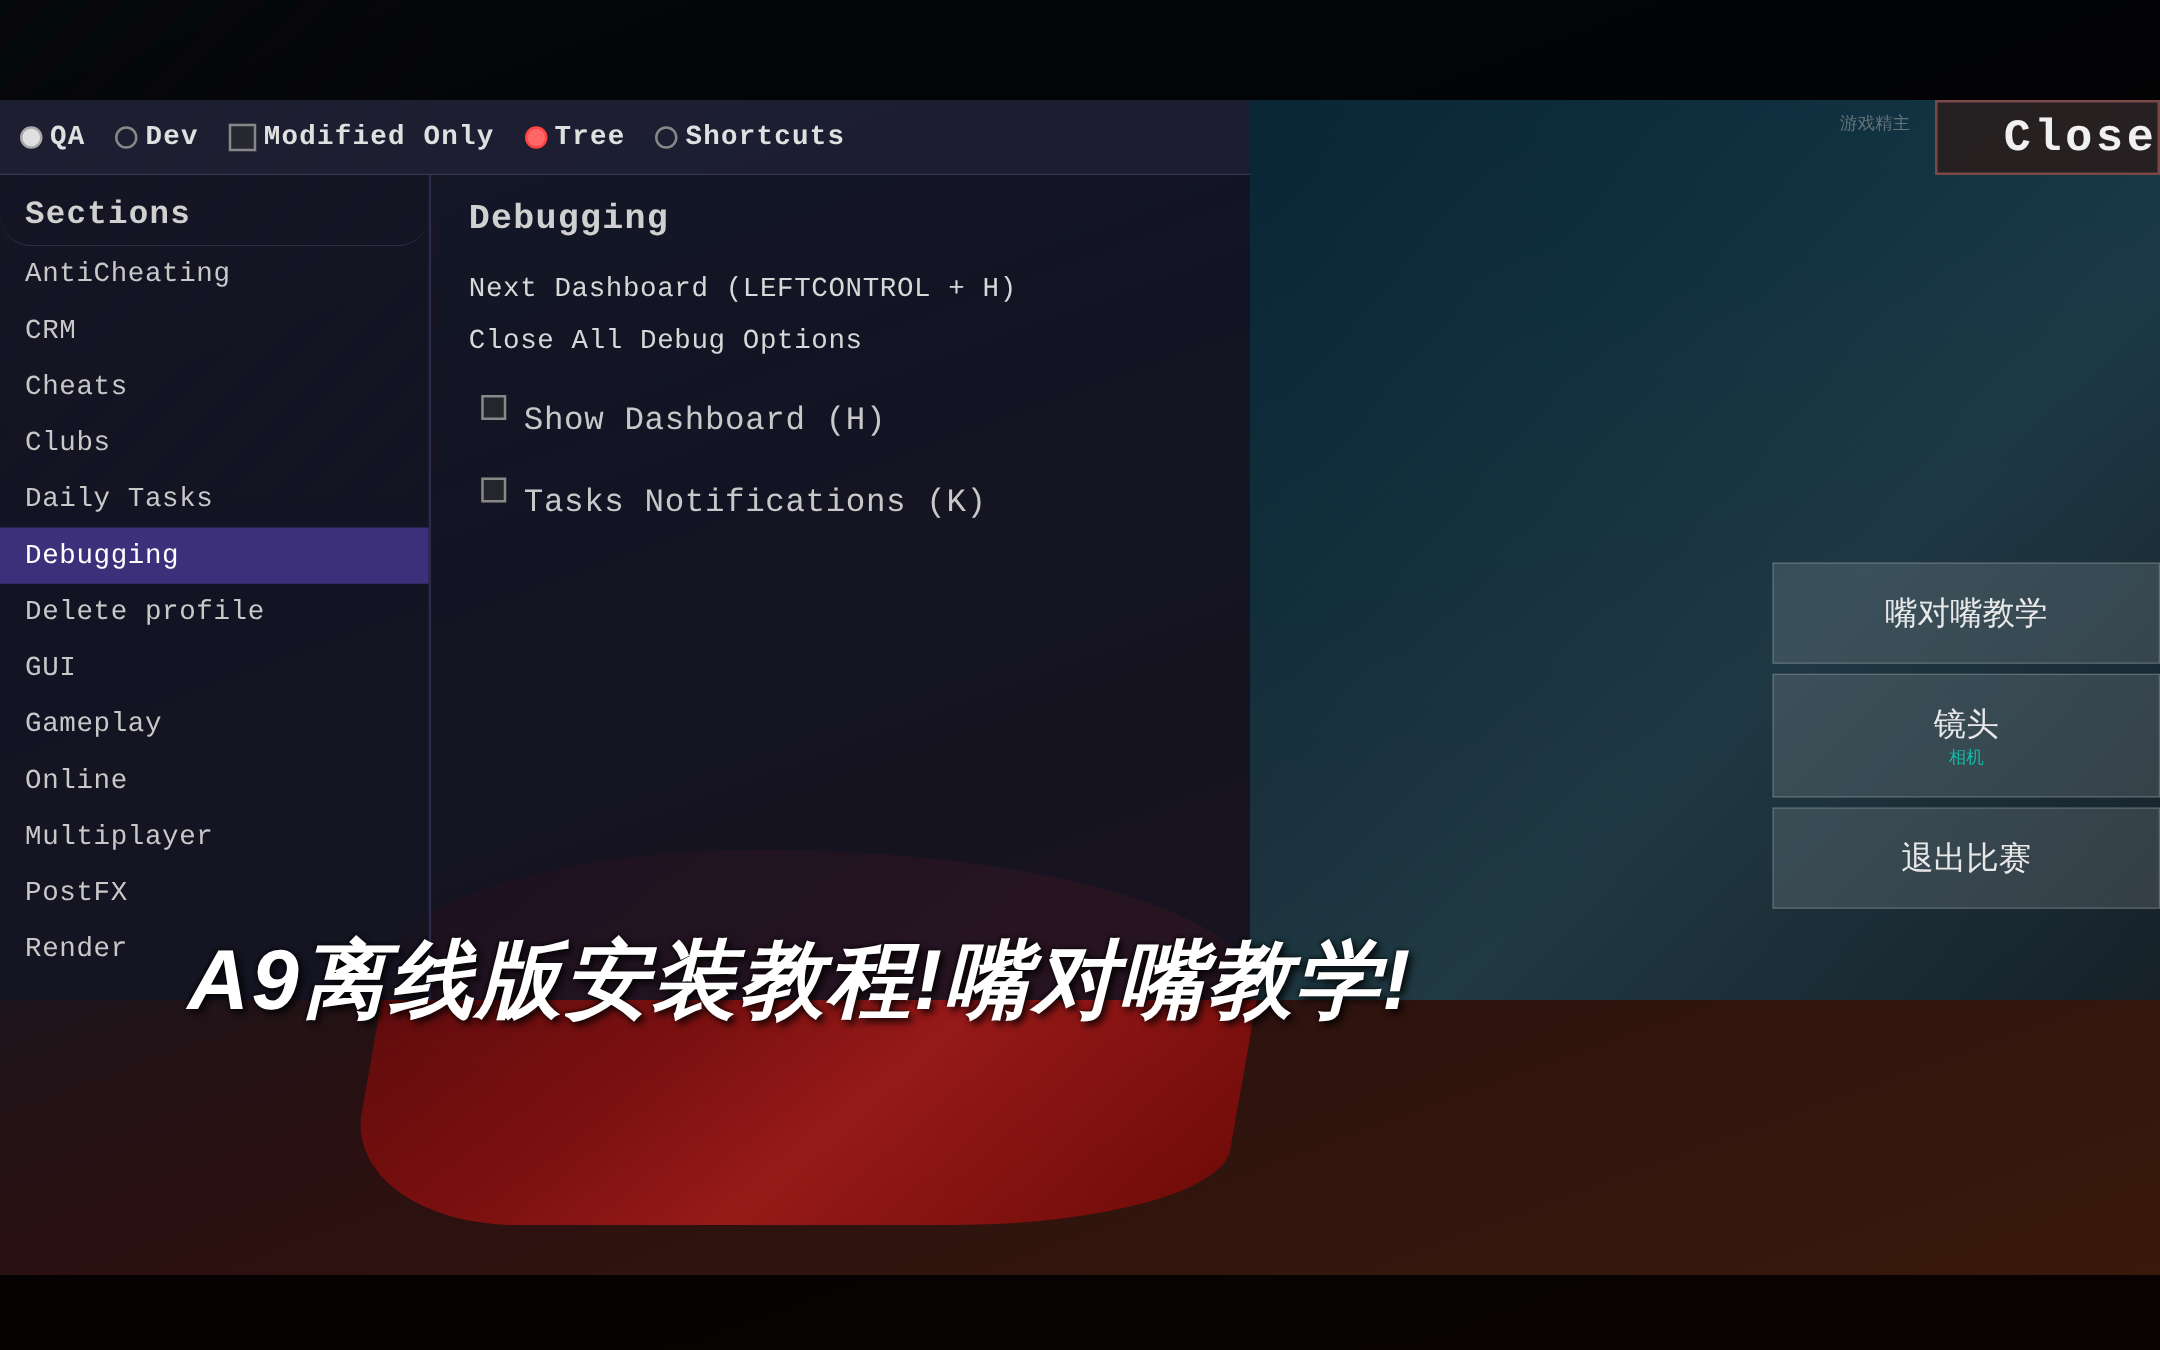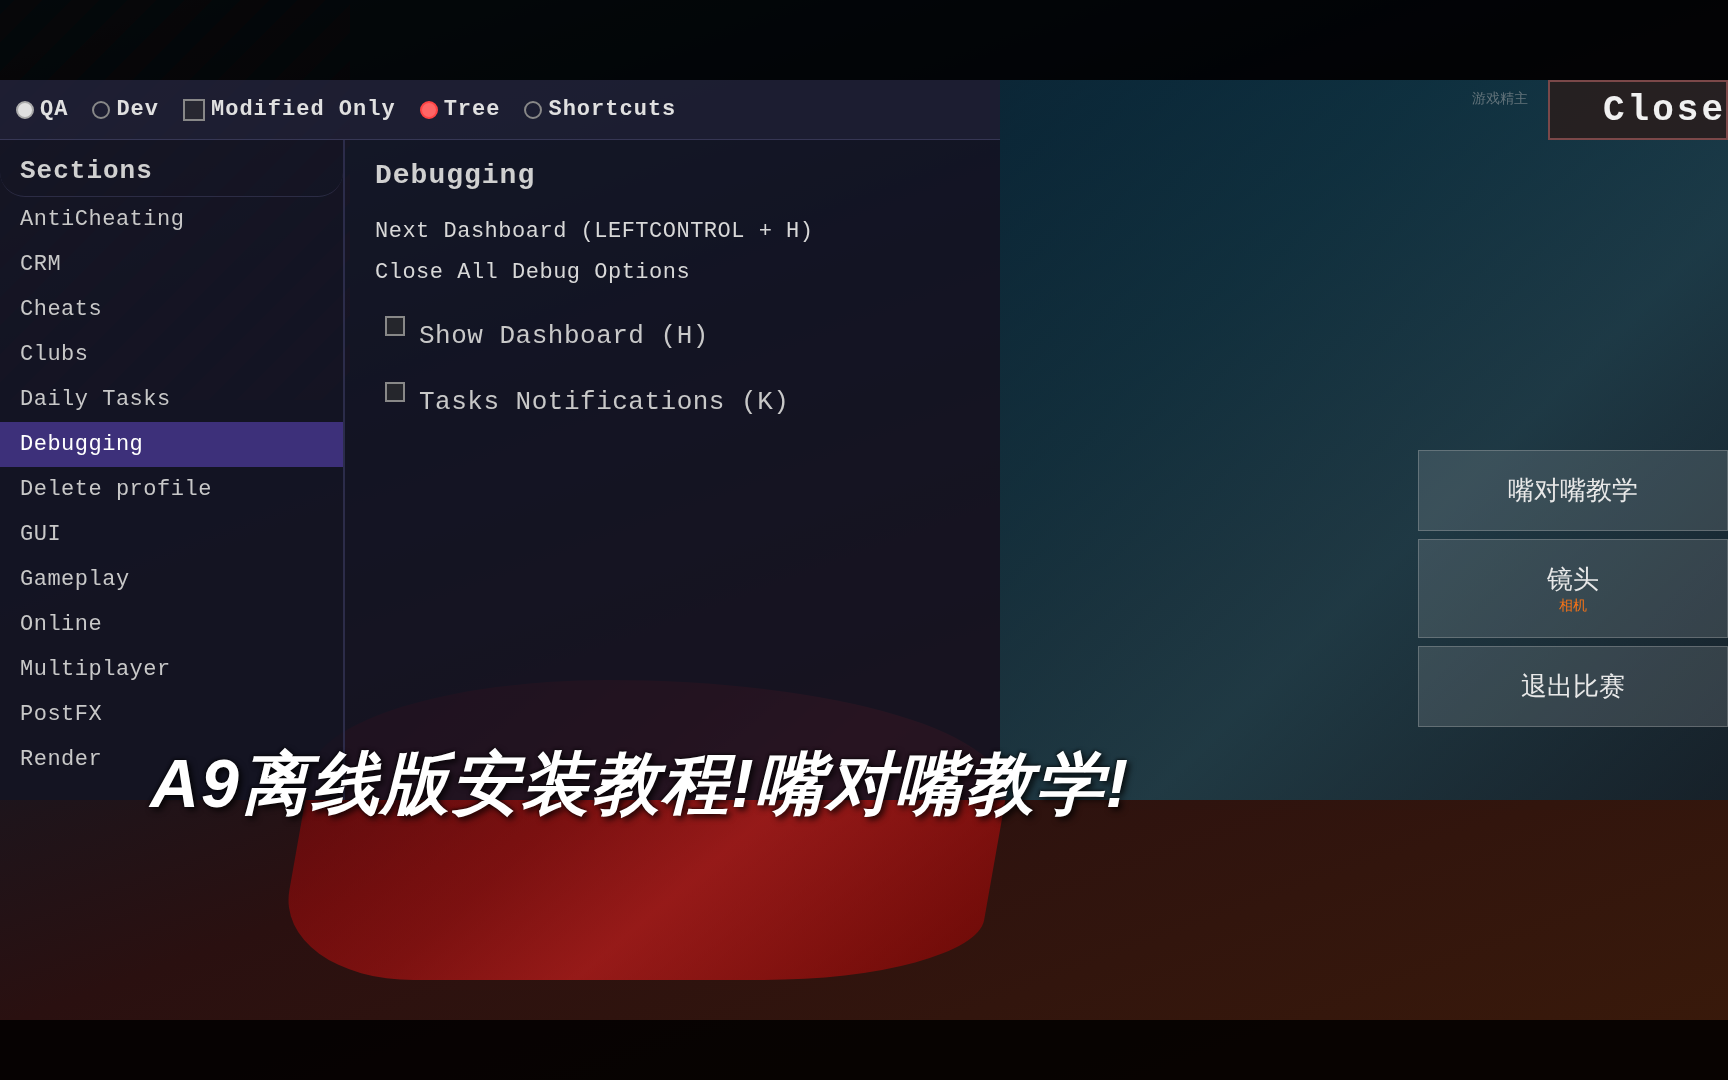--- a/index.html
+++ b/index.html
@@ -231,21 +231,21 @@
       cursor: pointer;
     }
 
     .game-btn-label {
       color: #e8e8e8;
       font-size: 26px;
       font-family: 'Microsoft YaHei', SimHei, sans-serif;
     }
 
     .game-btn-sub {
-      color: #f97316;
+      color: #14b8a6;
       font-size: 14px;
       font-family: 'Microsoft YaHei', SimHei, sans-serif;
     }
 
     
     .chinese-overlay {
       position: absolute;
       bottom: 250px;
       left: 150px;
       z-index: 30;

